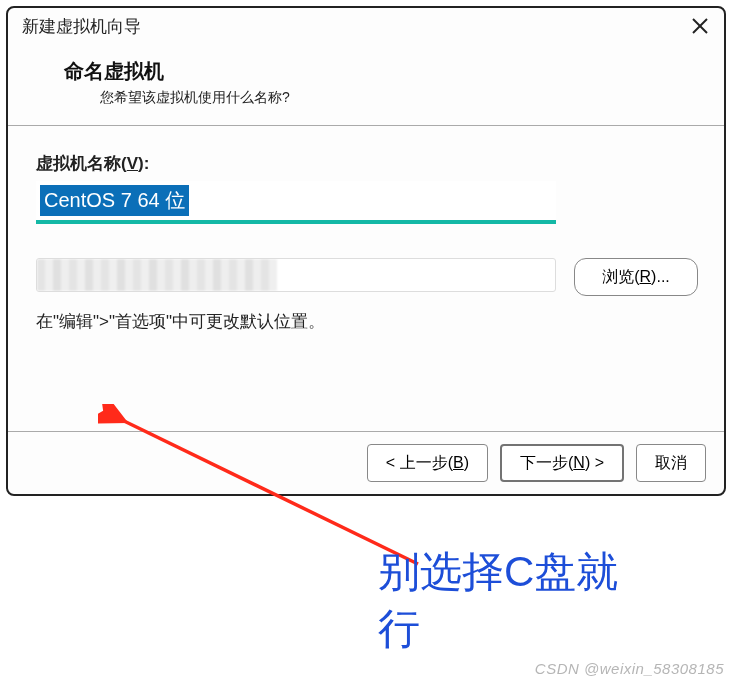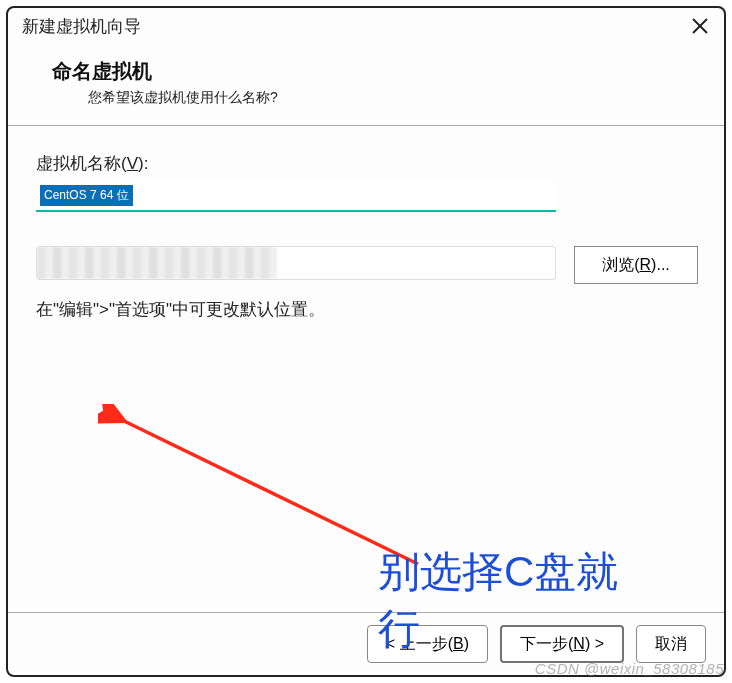--- a/index.html
+++ b/index.html
@@ -6,21 +6,21 @@
     body {
       font-family: "Microsoft YaHei", "SimSun", sans-serif;
       background: #fff;
       width: 732px;
       height: 683px;
       position: relative;
       overflow: hidden;
     }
     .dialog {
       width: 720px;
-      height: 671px;
+      height: 490px;
       margin: 6px;
       border: 2px solid #222;
       border-radius: 8px;
       background: #fdfdfd;
       position: relative;
       display: flex;
       flex-direction: column;
     }
     .titlebar {
       display: flex;
@@ -30,21 +30,21 @@
       font-size: 17px;
       color: #222;
     }
     .close-btn {
       width: 28px; height: 28px;
       display: flex; align-items: center; justify-content: center;
       cursor: pointer;
     }
     .close-btn svg { width: 16px; height: 16px; }
     .header-block {
-      padding: 14px 28px 18px 44px;
+      padding: 14px 28px 18px 56px;
     }
     .header-title {
       font-size: 20px;
       font-weight: bold;
       color: #111;
       margin-bottom: 4px;
     }
     .header-sub {
       font-size: 14px;
       color: #222;
@@ -57,27 +57,28 @@
     }
     .content {
       flex: 1;
       padding: 26px 28px 10px 28px;
       position: relative;
     }
     .field-label {
       font-size: 17px;
       color: #222;
       margin-bottom: 6px;
+      font-weight: bold;
     }
     .field-label .ul { text-decoration: underline; }
     .name-input {
       width: 520px;
       border: none;
-      border-bottom: 2px solid #14b8a6;
-      font-size: 12px;
+      border-bottom: 4px solid #14b8a6;
+      font-size: 20px;
       padding: 4px 4px;
       background: #fff;
       color: #fff;
       margin-bottom: 34px;
       position: relative;
     }
     .name-input .sel {
       background: #0b6fb8;
       color: #fff;
       padding: 2px 4px;
@@ -102,21 +103,21 @@
       content: "";
       position: absolute;
       left: 0; top: 0; bottom: 0; width: 240px;
       background: repeating-linear-gradient(90deg, #e4e4e4 0 8px, #efefef 8px 16px, #e0e0e0 16px 24px, #eeeeee 24px 32px);
       filter: blur(1px);
     }
     .browse-btn {
       flex: 0 0 124px;
       height: 38px;
       border: 1px solid #888;
-      border-radius: 0;
+      border-radius: 12px;
       background: #fff;
       font-size: 16px;
       cursor: pointer;
       display: flex; align-items: center; justify-content: center;
     }
     .hint-text {
       font-size: 17px;
       color: #222;
     }
     .annotation-text {

